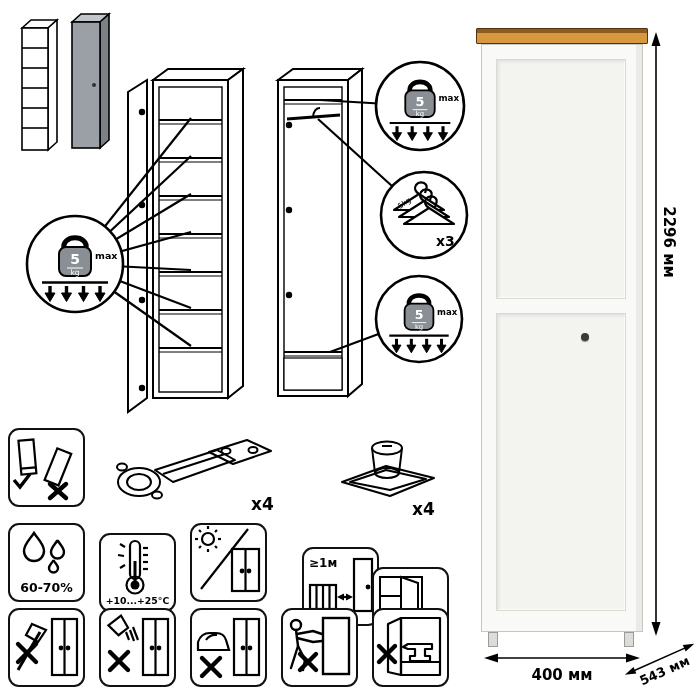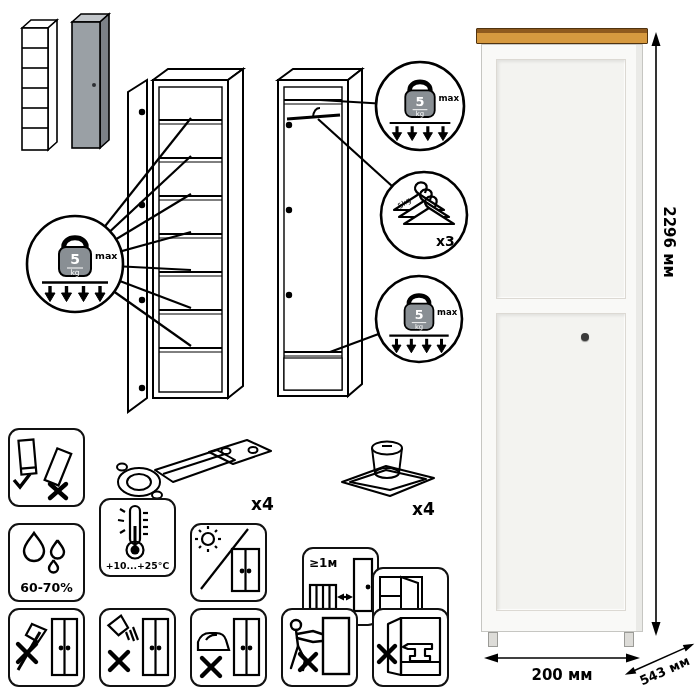--- a/index.html
+++ b/index.html
@@ -257,21 +257,21 @@
     <svg viewBox="0 0 73 75">
       <g stroke="#000" stroke-width="2.4" fill="none">
         <path d="M24,8 C28,14 34,19 34,26 a10,10 0 1 1 -20,0 C14,19 20,14 24,8 Z"></path>
         <path d="M48,16 C50.5,20 54,23 54,27 a6.5,6.5 0 1 1 -13,0 C41,23 44.5,20 47,16 Z"></path>
         <path d="M44,36 C45.5,38.5 48,40.5 48,43 a4.5,4.5 0 1 1 -9,0 C39,40.5 41.5,38.5 43,36 Z"></path>
       </g>
       <text x="36.5" y="67" text-anchor="middle" font-size="12.5" font-weight="bold">60-70%</text>
     </svg>
   </div>
 
-  <div class="icon-box" style="left:99px;top:498px;">
+  <div class="icon-box" style="left:99px;top:533px;">
     <svg viewBox="0 0 73 75">
       <g stroke="#000" stroke-width="2.2" fill="none">
         <rect x="29" y="6" width="10" height="38" rx="5"></rect>
         <circle cx="34" cy="50" r="8.5"></circle>
         <line x1="42" y1="13" x2="47" y2="13"></line>
           <line x1="42" y1="20" x2="47" y2="20"></line>
         <line x1="42" y1="27" x2="47" y2="27"></line>
           <line x1="42" y1="34" x2="47" y2="34"></line>
         <line x1="24" y1="12" x2="19" y2="9"></line>
           <line x1="23" y1="21" x2="17" y2="20"></line>
@@ -446,21 +446,21 @@
     <polygon points="10,0 5.5,14 14.5,14" fill="#000"></polygon>
     <polygon points="10,604 5.5,590 14.5,590" fill="#000"></polygon>
   </svg>
   <div class="dim-label" style="left:605px;top:234px;width:130px;height:16px;transform:rotate(90deg);">2296 мм</div>
 
   <svg class="abs" style="left:484px;top:650px;" width="156" height="16" viewBox="0 0 156 16">
     <line x1="10" y1="8" x2="146" y2="8" stroke="#000" stroke-width="1.6"></line>
     <polygon points="0,8 14,3.5 14,12.5" fill="#000"></polygon>
     <polygon points="156,8 142,3.5 142,12.5" fill="#000"></polygon>
   </svg>
-  <div class="dim-label" style="left:484px;top:666px;width:156px;">200 мм</div>
+  <div class="dim-label" style="left:484px;top:666px;width:156px;">400 мм</div>
 
   <div id="ddim">
     <svg width="76" height="10" viewBox="0 0 76 10">
       <line x1="8" y1="5" x2="68" y2="5" stroke="#000" stroke-width="1.5"></line>
       <polygon points="0,5 11,1.5 11,8.5" fill="#000"></polygon>
       <polygon points="76,5 65,1.5 65,8.5" fill="#000"></polygon>
     </svg>
     <span class="dlabel">543 мм</span>
   </div>
 

